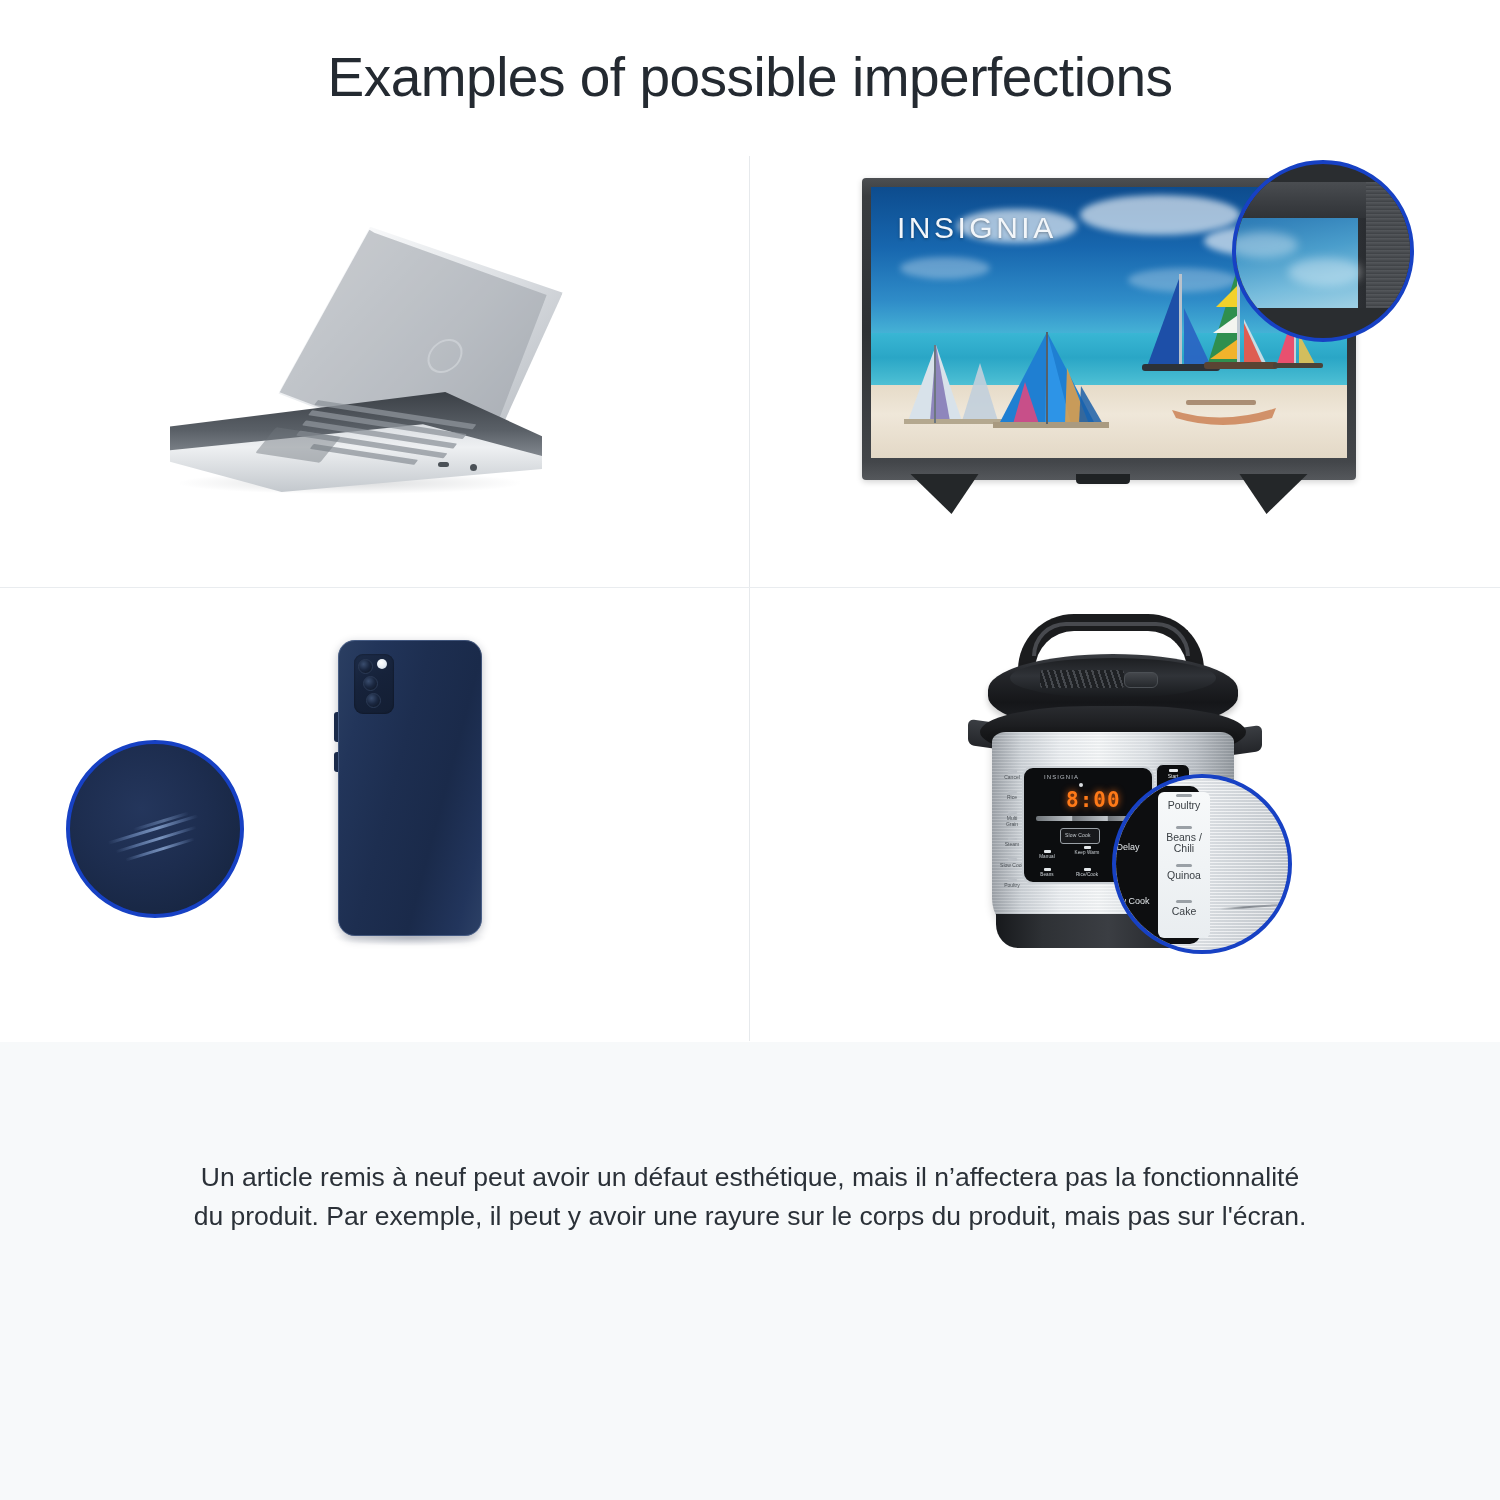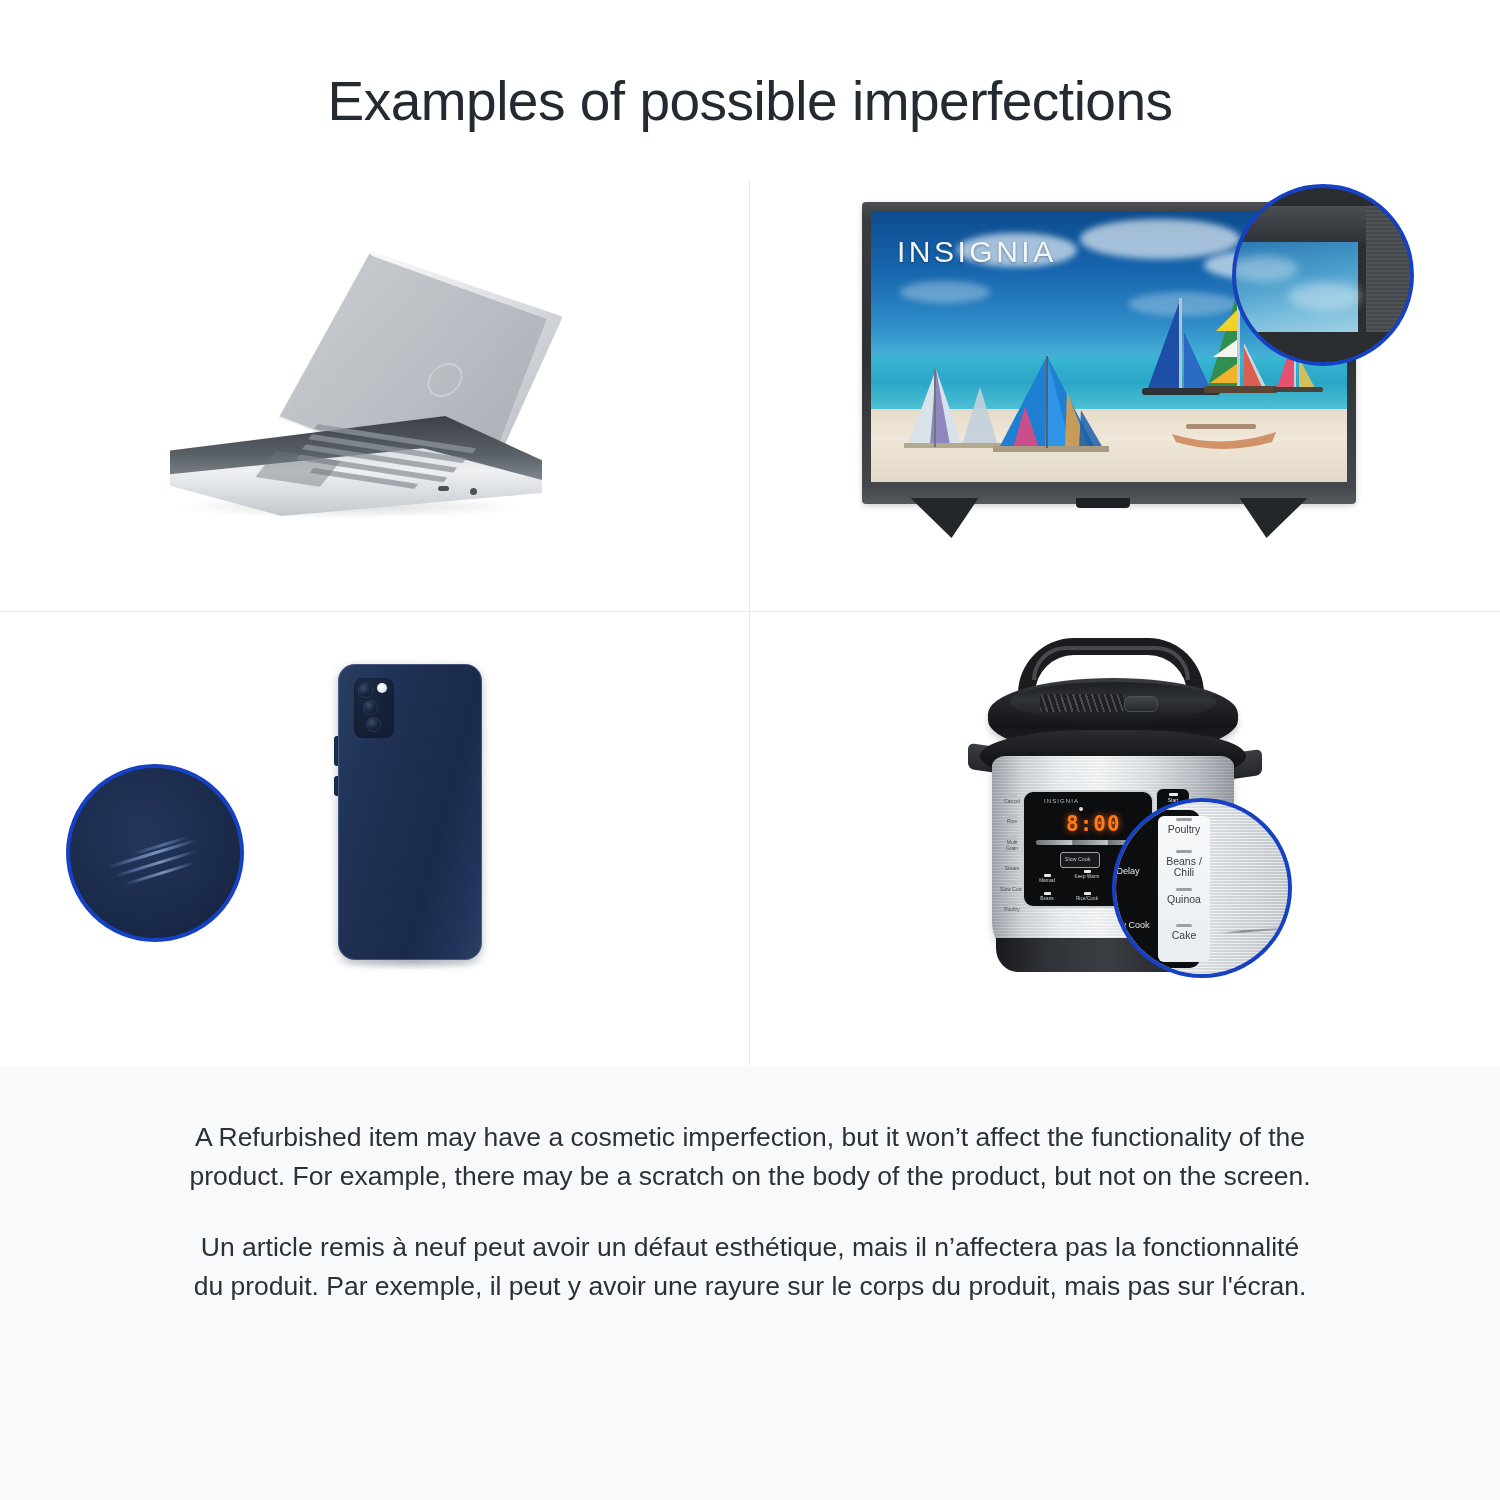--- a/index.html
+++ b/index.html
@@ -18,21 +18,21 @@
     position: relative;
     width: 1500px;
     height: 1500px;
     background: #ffffff;
     display: flex;
     flex-direction: column;
   }
 
   
   .header {
-    padding-top: 62px;
+    padding-top: 38px;
     text-align: center;
     flex: 0 0 auto;
   }
   .title-line {
     color: #242a31;
     font-size: 55px;
     font-weight: 400;
     line-height: 78px;
     letter-spacing: -0.5px;
     white-space: nowrap;
@@ -718,21 +718,21 @@
     text-align: center;
   }
   .footer p {
     margin: 0 auto;
     width: 1130px;
     color: #2b3138;
     font-size: 26.5px;
     line-height: 39px;
     font-weight: 400;
   }
-  .footer p.second { margin-top: 32px; text-align: center; }
+  .footer p.second { margin-top: 64px; text-align: center; }
 </style>
 </head>
 <body>
 
 <div class="page">
 
   <div class="header">
     <div class="title-line">Examples of possible imperfections</div>
   </div>
 
@@ -931,17 +931,16 @@
             <div class="z-btn" style="left:42px; top:86px;"><i></i><span>Quinoa</span></div>
             <div class="z-btn" style="left:42px; top:122px;"><i></i><span>Cake</span></div>
             <div class="z-scratch"></div>
           </div>
         </div>
       </div>
     </div>
   </div>
 
   <div class="footer">
-    <p>A Refurbished item may have a cosmetic imperfection, but it won’t affect the functionality of the product. For example, there may be a scratch on the body of the product, but not on the screen.</p>
     <p class="second">Un article remis à neuf peut avoir un défaut esthétique, mais il n’affectera pas la fonctionnalité du produit. Par exemple, il peut y avoir une rayure sur le corps du produit, mais pas sur l'écran.</p>
   </div>
 
 </div>
 
 </body></html>

